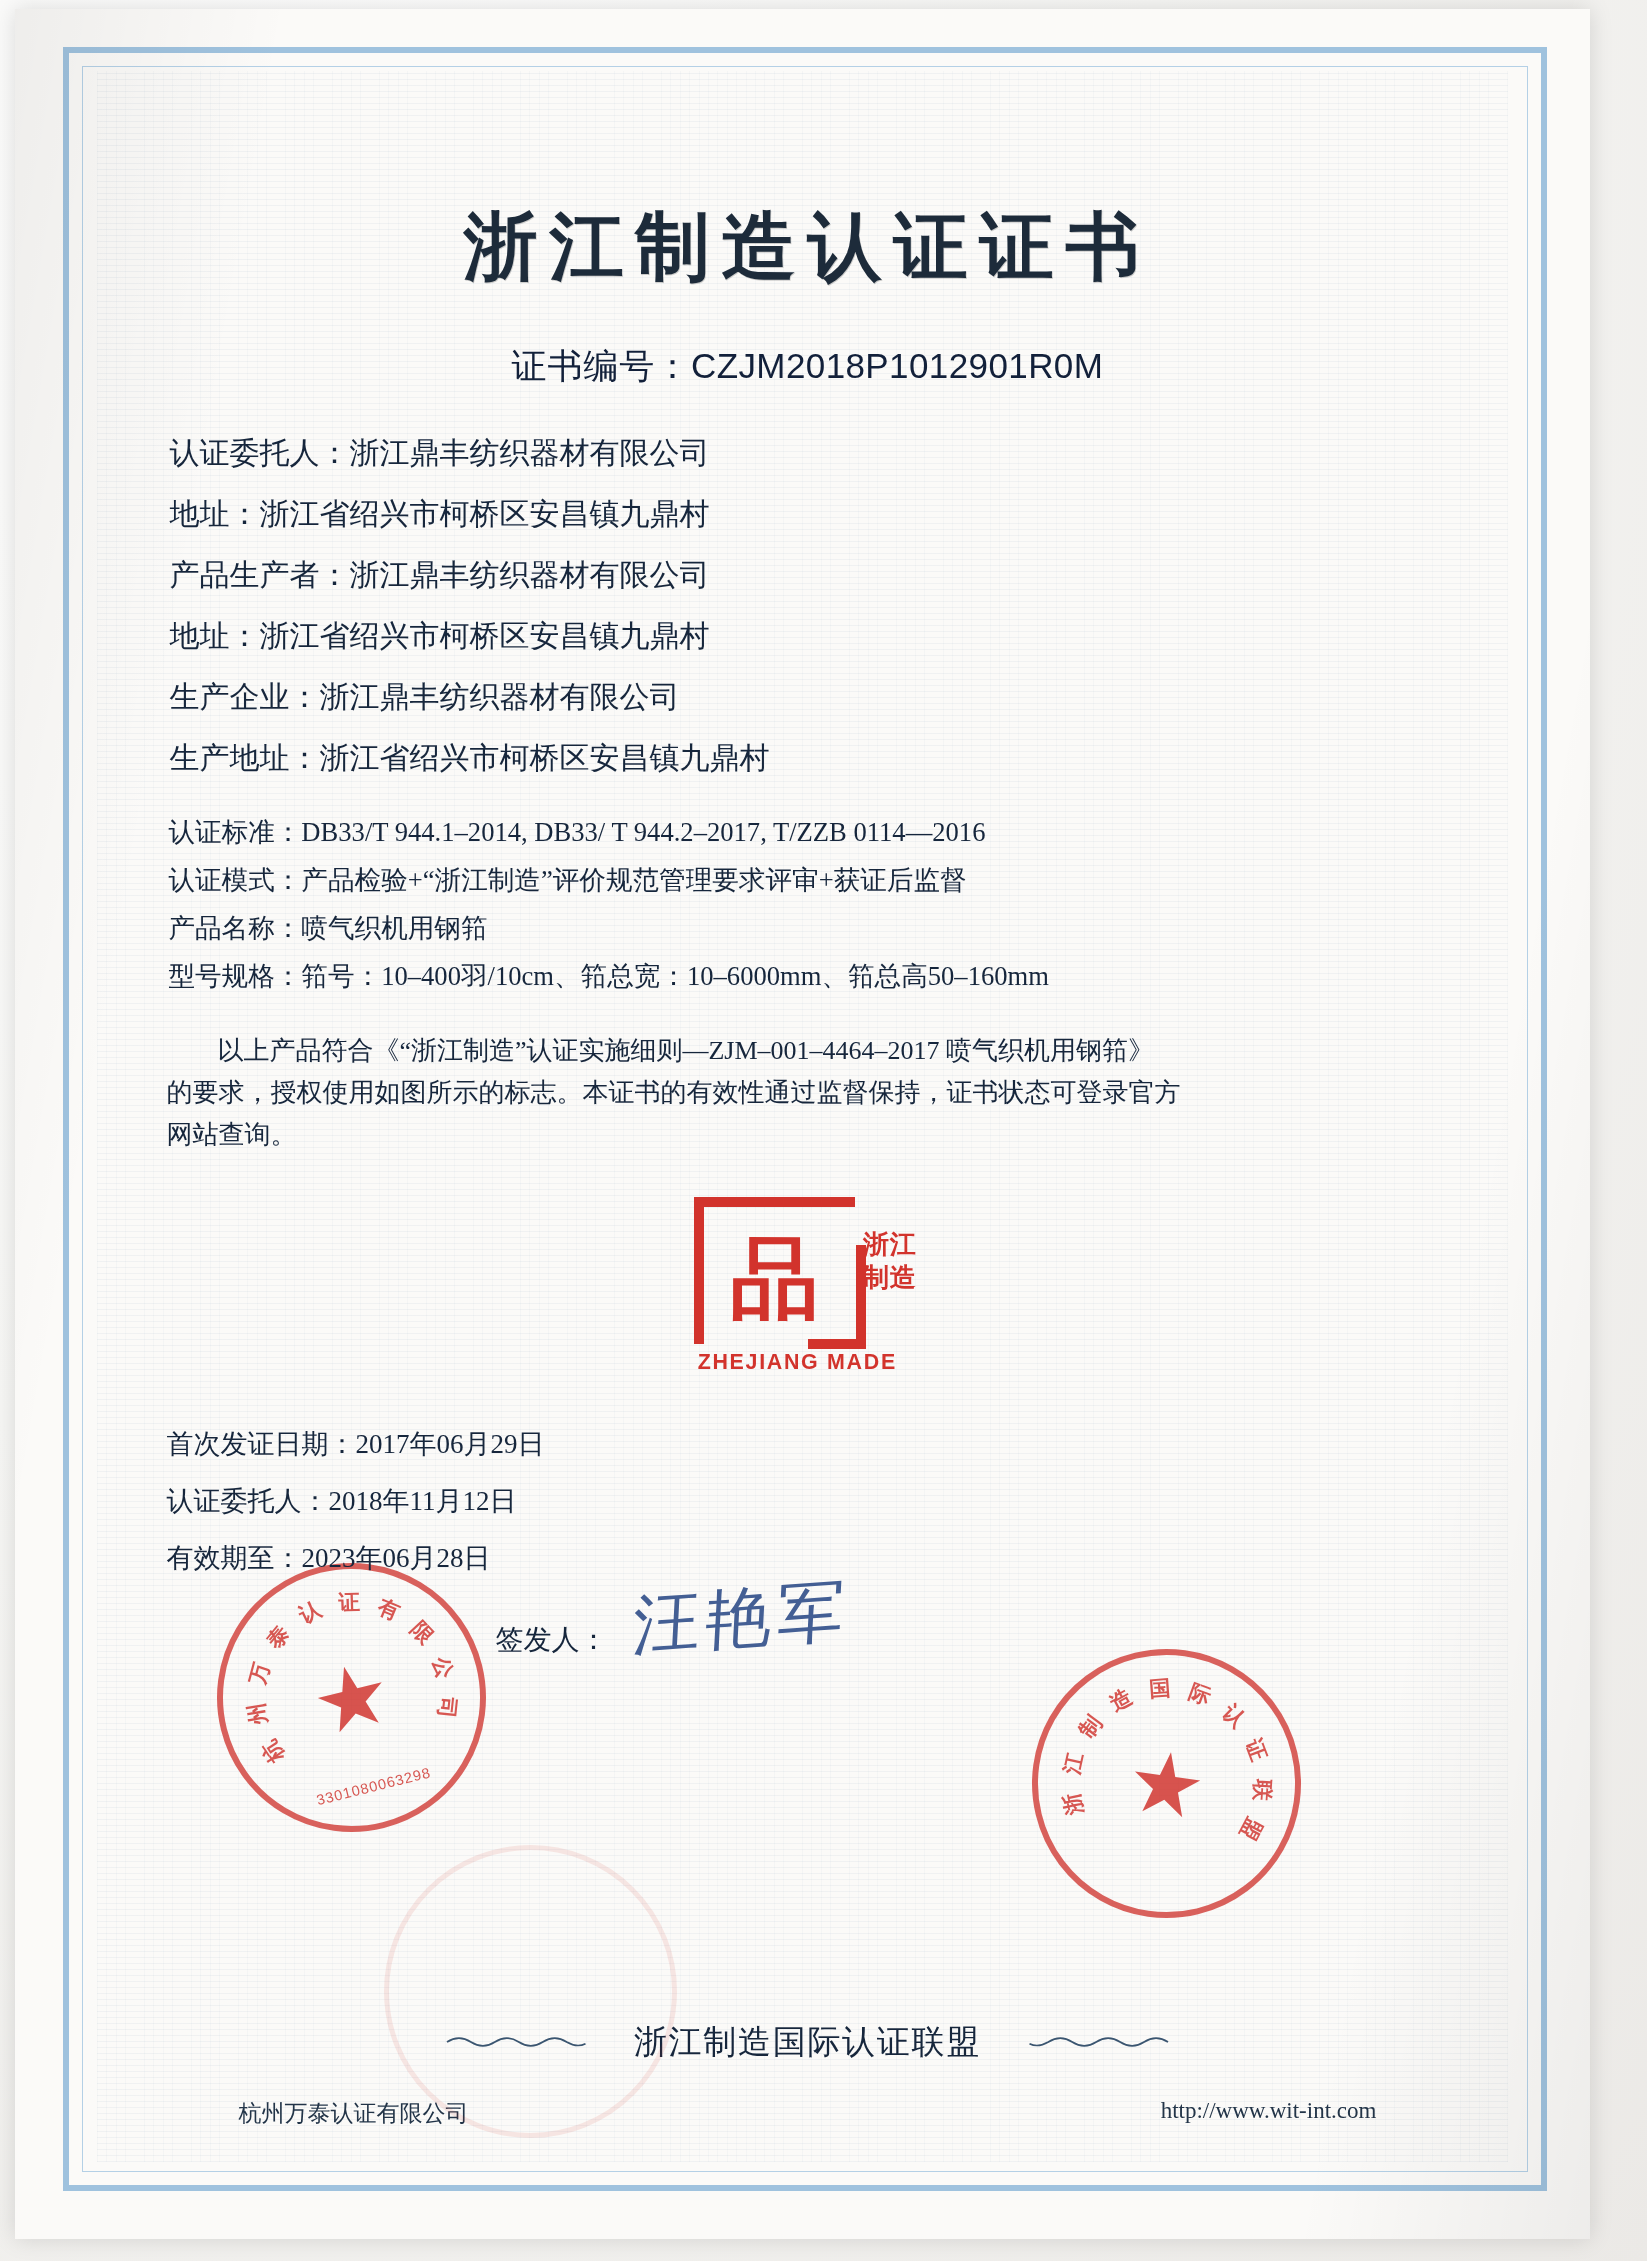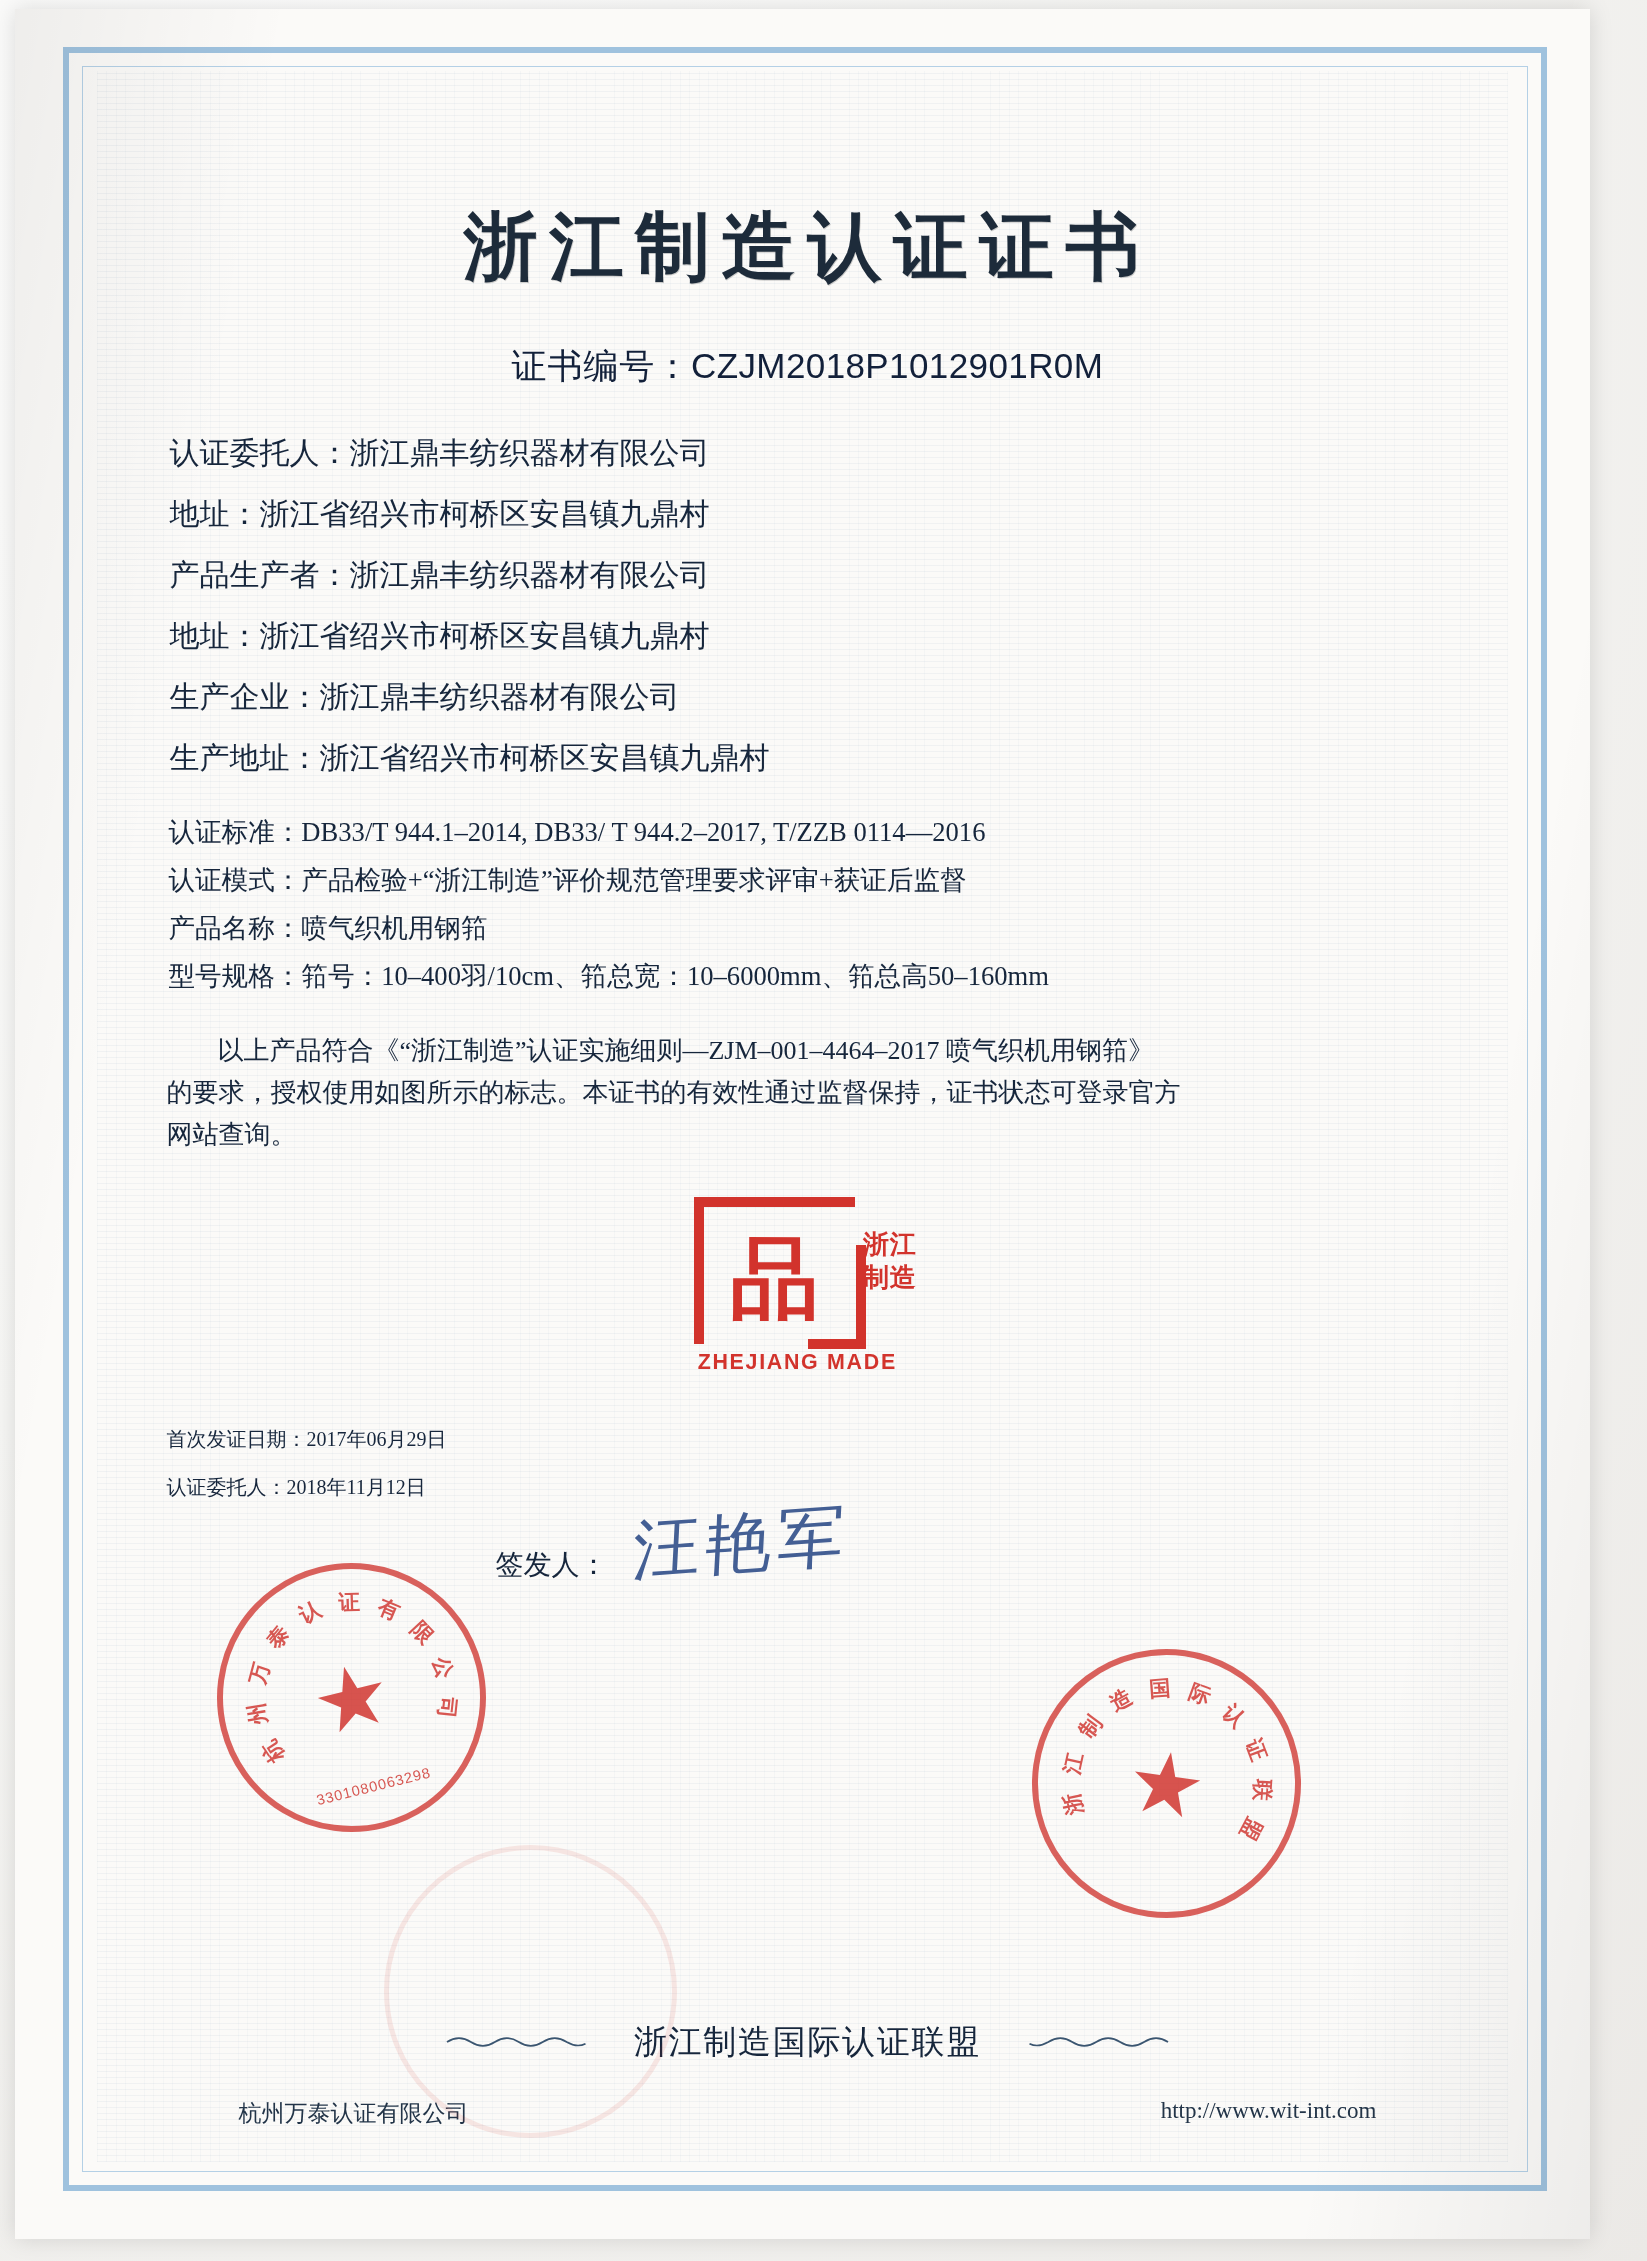--- a/index.html
+++ b/index.html
@@ -223,21 +223,21 @@
 
   
   .dates {
     margin-top: 22px;
     padding-left: 48px;
     color: #16263c;
     position: relative;
     z-index: 4;
   }
   .date-row {
-    font-size: 20px;
+    font-size: 27px;
     margin-bottom: 20.6px;
     white-space: nowrap;
   }
   .seal-note {
     font-size: 26.6px;
     margin-top: 29px;
   }
 
   .signer {
     position: relative;
@@ -436,20 +436,23 @@
           <div class="logo-en">ZHEJIANG MADE</div>
         </div>
       </div>
 
       <div class="dates">
         <div class="date-row">
           <span>首次发证日期：</span><span>2017年06月29日</span>
         </div>
         <div class="date-row">
           <span>认证委托人：</span><span>2018年11月12日</span>
+        </div>
+        <div class="date-row">
+          <span>有效期至：</span><span>2023年06月28日</span>
         </div>
       </div>
 
       <div class="signer">
         <span>签发人：</span>
         <span class="signature">汪艳军</span>
       </div>
 
     </div>
 

